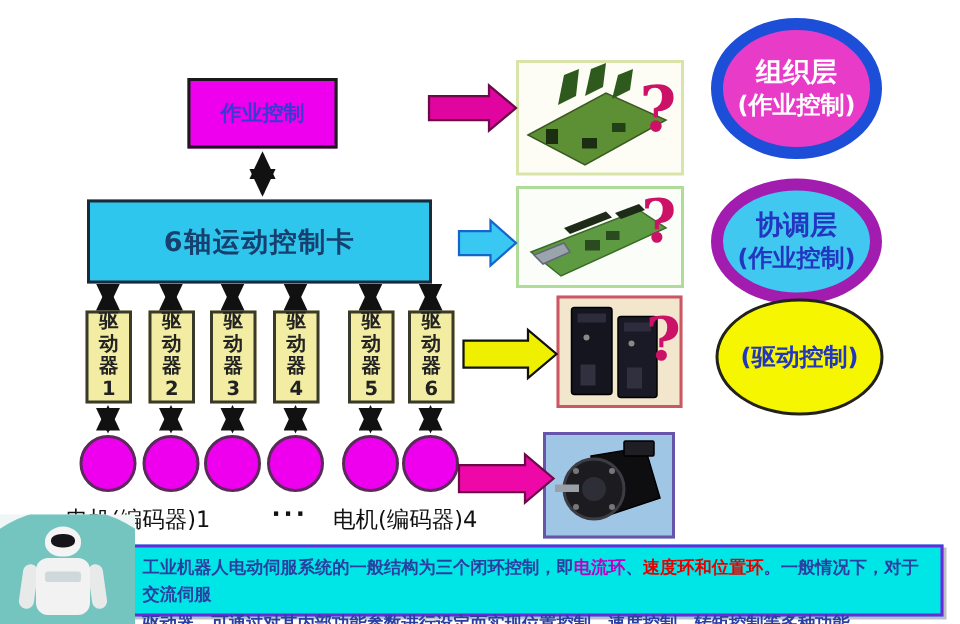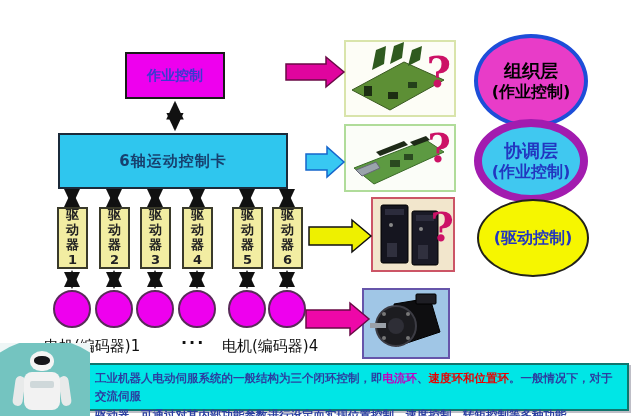--- a/index.html
+++ b/index.html
@@ -15,21 +15,21 @@
   .title .hl   { color:#e81050; text-decoration:underline; }
   .title .rest { color:#141414; text-decoration:underline; }
 
   
   .box { position:absolute; display:flex; align-items:center; justify-content:center; text-align:center; }
   .computer { left:125px; top:52px; width:100px; height:47px;
               background:#ee00ee; border:2px solid #1a1a1a;
               color:#3a3ad0; font-size:14px; font-weight:bold; }
   .motioncard { left:58px; top:133px; width:230px; height:56px;
               background:#2fc6ee; border:2px solid #1b2a3a;
-              color:#17406e; font-size:15px; font-weight:bold; letter-spacing:1px; }
+              color:#17406e; font-size:18px; font-weight:bold; letter-spacing:1px; }
   .driver { top:207px; width:31px; height:62px; background:#f2eda2; border:2px solid #3a3a2a;
             color:#222; font-size:13px; font-weight:bold; line-height:1.14;
             white-space:pre-line; text-align:center; }
   .circle { position:absolute; top:290px; width:38px; height:38px; border-radius:50%;
             background:#ee00ee; border:2px solid #5a2a5a; }
   .mlabel { position:absolute; top:337px; font-size:15px; color:#111; }
   .dots   { position:absolute; top:333px; font-size:16px; font-weight:bold; color:#111; letter-spacing:2px; }
 
   
   .photo { position:absolute; }
@@ -39,27 +39,27 @@
   .p2 { left:344px; top:124px; width:112px; height:68px; background:#fbfdf8; border:2px solid #b0dc9a; }
   .p3 { left:371px; top:197px; width:84px;  height:75px; background:#f2e6cc; border:2px solid #cc5566; }
   .p4 { left:362px; top:288px; width:88px;  height:71px; background:#a0c6e6; border:2px solid #6655aa; }
 
   
   .layer { position:absolute; border-radius:50%; display:flex; flex-direction:column;
            align-items:center; justify-content:center; text-align:center;
            font-weight:bold; line-height:1.25; }
   .layer .l1 { font-size:18px; }
   .layer .l2 { font-size:16px; }
-  .e1 { left:474px; top:34px;  width:114px; height:94px; background:#e83cc8; border:4px solid #1d4ed8; color:#000000; }
+  .e1 { left:474px; top:12px;  width:114px; height:94px; background:#e83cc8; border:8px solid #1d4ed8; color:#ffffff; }
   .e2 { left:474px; top:119px; width:114px; height:84px; background:#40c8f0; border:8px solid #a21caf; color:#2236c0; }
   .e3 { left:477px; top:199px; width:112px; height:78px; background:#f6f600; border:2px solid #22221a; color:#2236c0; }
 
   
   .banner { position:absolute; left:88px; top:363px; width:541px; height:48px;
-            background:#00e6e6; border:2px solid #0f766e; box-shadow:2px 2px 0 rgba(110,110,130,.45);
+            background:#00e6e6; border:2px solid #6d28d9; box-shadow:2px 2px 0 rgba(110,110,130,.45);
             padding:4px 5px; font-size:11.5px; font-weight:bold; color:#2b3fa0; line-height:1.6; }
   .banner .c-mag { color:#c000c0; }
   .banner .c-red { color:#e80000; }
 
   
   .robot { position:absolute; left:0; top:343px; width:90px; height:73px; overflow:hidden; z-index:3; background:#eef6f6; }
   .robot .bgdisc { position:absolute; left:-24px; top:-4px; width:138px; height:112px; border-radius:50%; background:#74c4c0; }
   .robot .head  { position:absolute; left:30px; top:8px;  width:24px; height:20px; border-radius:50% 50% 45% 45%; background:#f4f4f4; }
   .robot .visor { position:absolute; left:34px; top:13px; width:16px; height:9px; border-radius:45%; background:#16161a; }
   .robot .torso { position:absolute; left:24px; top:29px; width:36px; height:38px; border-radius:8px; background:#f2f2f2; }

